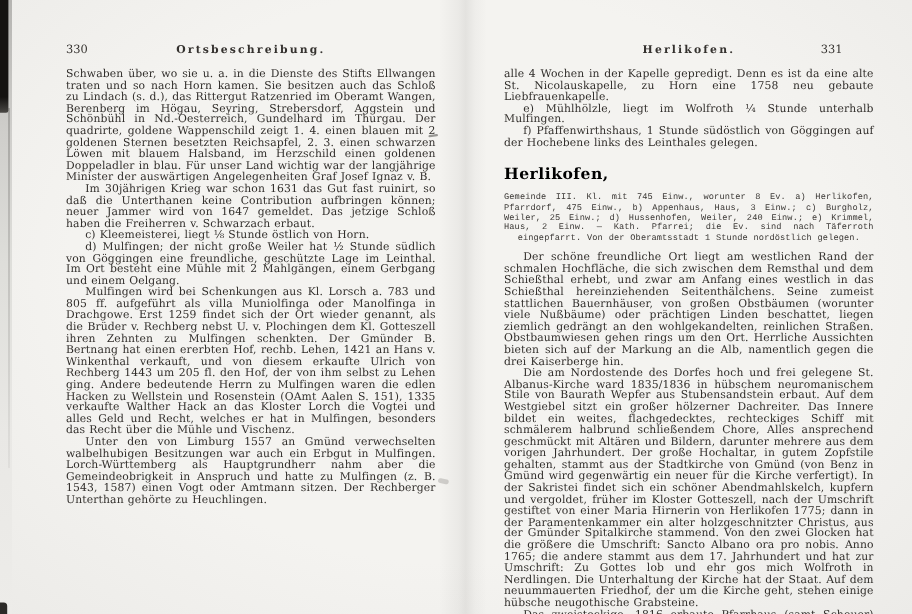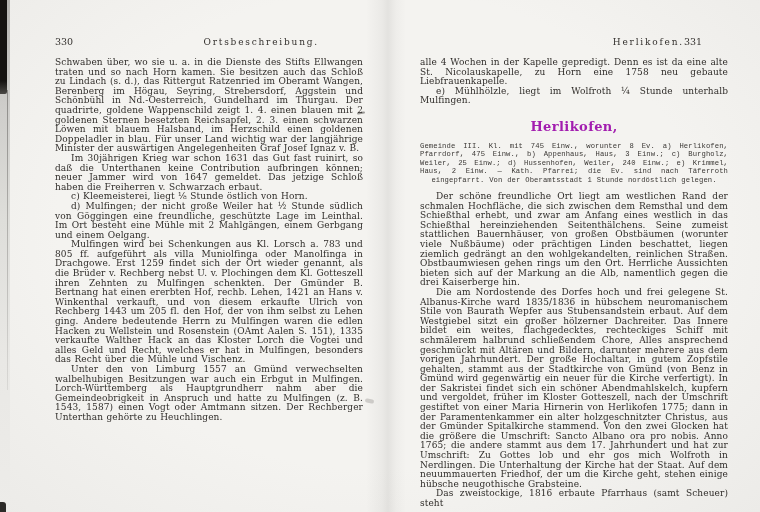--- a/index.html
+++ b/index.html
@@ -24,28 +24,28 @@
   .smudge-a{position:absolute;left:357px;top:112px;width:8px;height:2px;background:#4f4d4a;opacity:.55;border-radius:1px;transform:rotate(-8deg);}
   .smudge-b{position:absolute;left:365px;top:399px;width:9px;height:4px;background:#8a8884;opacity:.35;border-radius:2px;transform:rotate(12deg);}
 
   .pg{position:absolute;top:36px;width:308px;}
   .pg-left{left:55px;}
   .pg-right{left:420px;}
 
   .page-head{display:flex;align-items:baseline;font-size:9.5px;margin-bottom:11px;color:#34312e;}
   .page-head .num{width:44px;}
   .page-head .num.right{}
-  .page-head .title{flex:1;text-align:right;letter-spacing:1.8px;font-size:9px;}
+  .page-head .title{flex:1;text-align:center;letter-spacing:1.8px;font-size:9px;font-weight:bold;}
 
   .body p{margin:0;text-align:justify;font-size:9px;line-height:9.6px;
     letter-spacing:.1px;word-spacing:.4px;color:#302d2a;}
   .body p.ind{text-indent:16px;}
 
-  .section-heading{margin:13px 0 8px;text-align:center;font-weight:bold;
-    font-size:13px;letter-spacing:.4px;color:#a21caf;}
+  .section-heading{margin:13px 0 8px;text-align:left;font-weight:bold;
+    font-size:13px;letter-spacing:.4px;color:#000000;}
   .gemeinde{font-size:7.2px !important;line-height:8.4px !important;
     text-align:justify;-moz-text-align-last:center;text-align-last:center;
     margin-bottom:8px !important;color:#3a3734 !important;font-family:Liberation Mono, monospace;}
 </style>
 </head>
 <body>
 
 <div class="scan"></div>
 <div class="left-band"></div>
 <div class="left-band-line"></div>
@@ -73,19 +73,20 @@
 
 <div class="pg pg-right">
   <div class="page-head">
     <span class="num"></span>
     <span class="title">Herlikofen.</span>
     <span class="num right">331</span>
   </div>
   <div class="body">
     <p>alle 4 Wochen in der Kapelle gepredigt. Denn es ist da eine alte St. Nicolauskapelle, zu Horn eine 1758 neu gebaute Liebfrauenkapelle.</p>
     <p class="ind">e) Mühlhölzle, liegt im Wolfroth ¼ Stunde unterhalb Mulfingen.</p>
+    <p class="ind">f) Pfaffenwirthshaus, 1 Stunde südöstlich von Göggingen auf der Hochebene links des Leinthales gelegen.</p>
     <div class="section-heading">Herlikofen,</div>
     <p class="gemeinde">Gemeinde III. Kl. mit 745 Einw., worunter 8 Ev. a) Herlikofen, Pfarrdorf, 475 Einw., b) Appenhaus, Haus, 3 Einw.; c) Burgholz, Weiler, 25 Einw.; d) Hussenhofen, Weiler, 240 Einw.; e) Krimmel, Haus, 2 Einw. — Kath. Pfarrei; die Ev. sind nach Täferroth eingepfarrt. Von der Oberamtsstadt 1 Stunde nordöstlich gelegen.</p>
     <p class="ind">Der schöne freundliche Ort liegt am westlichen Rand der schmalen Hochfläche, die sich zwischen dem Remsthal und dem Schießthal erhebt, und zwar am Anfang eines westlich in das Schießthal hereinziehenden Seitenthälchens. Seine zumeist stattlichen Bauernhäuser, von großen Obstbäumen (worunter viele Nußbäume) oder prächtigen Linden beschattet, liegen ziemlich gedrängt an den wohlgekandelten, reinlichen Straßen. Obstbaumwiesen gehen rings um den Ort. Herrliche Aussichten bieten sich auf der Markung an die Alb, namentlich gegen die drei Kaiserberge hin.</p>
     <p class="ind">Die am Nordostende des Dorfes hoch und frei gelegene St. Albanus-Kirche ward 1835/1836 in hübschem neuromanischem Stile von Baurath Wepfer aus Stubensandstein erbaut. Auf dem Westgiebel sitzt ein großer hölzerner Dachreiter. Das Innere bildet ein weites, flachgedecktes, rechteckiges Schiff mit schmälerem halbrund schließendem Chore, Alles ansprechend geschmückt mit Altären und Bildern, darunter mehrere aus dem vorigen Jahrhundert. Der große Hochaltar, in gutem Zopfstile gehalten, stammt aus der Stadtkirche von Gmünd (von Benz in Gmünd wird gegenwärtig ein neuer für die Kirche verfertigt). In der Sakristei findet sich ein schöner Abendmahlskelch, kupfern und vergoldet, früher im Kloster Gotteszell, nach der Umschrift gestiftet von einer Maria Hirnerin von Herlikofen 1775; dann in der Paramentenkammer ein alter holzgeschnitzter Christus, aus der Gmünder Spitalkirche stammend. Von den zwei Glocken hat die größere die Umschrift: Sancto Albano ora pro nobis. Anno 1765; die andere stammt aus dem 17. Jahrhundert und hat zur Umschrift: Zu Gottes lob und ehr gos mich Wolfroth in Nerdlingen. Die Unterhaltung der Kirche hat der Staat. Auf dem neuummauerten Friedhof, der um die Kirche geht, stehen einige hübsche neugothische Grabsteine.</p>
     <p class="ind">Das zweistockige, 1816 erbaute Pfarrhaus (samt Scheuer) steht</p>
   </div>
 </div>
 
 </body></html>

